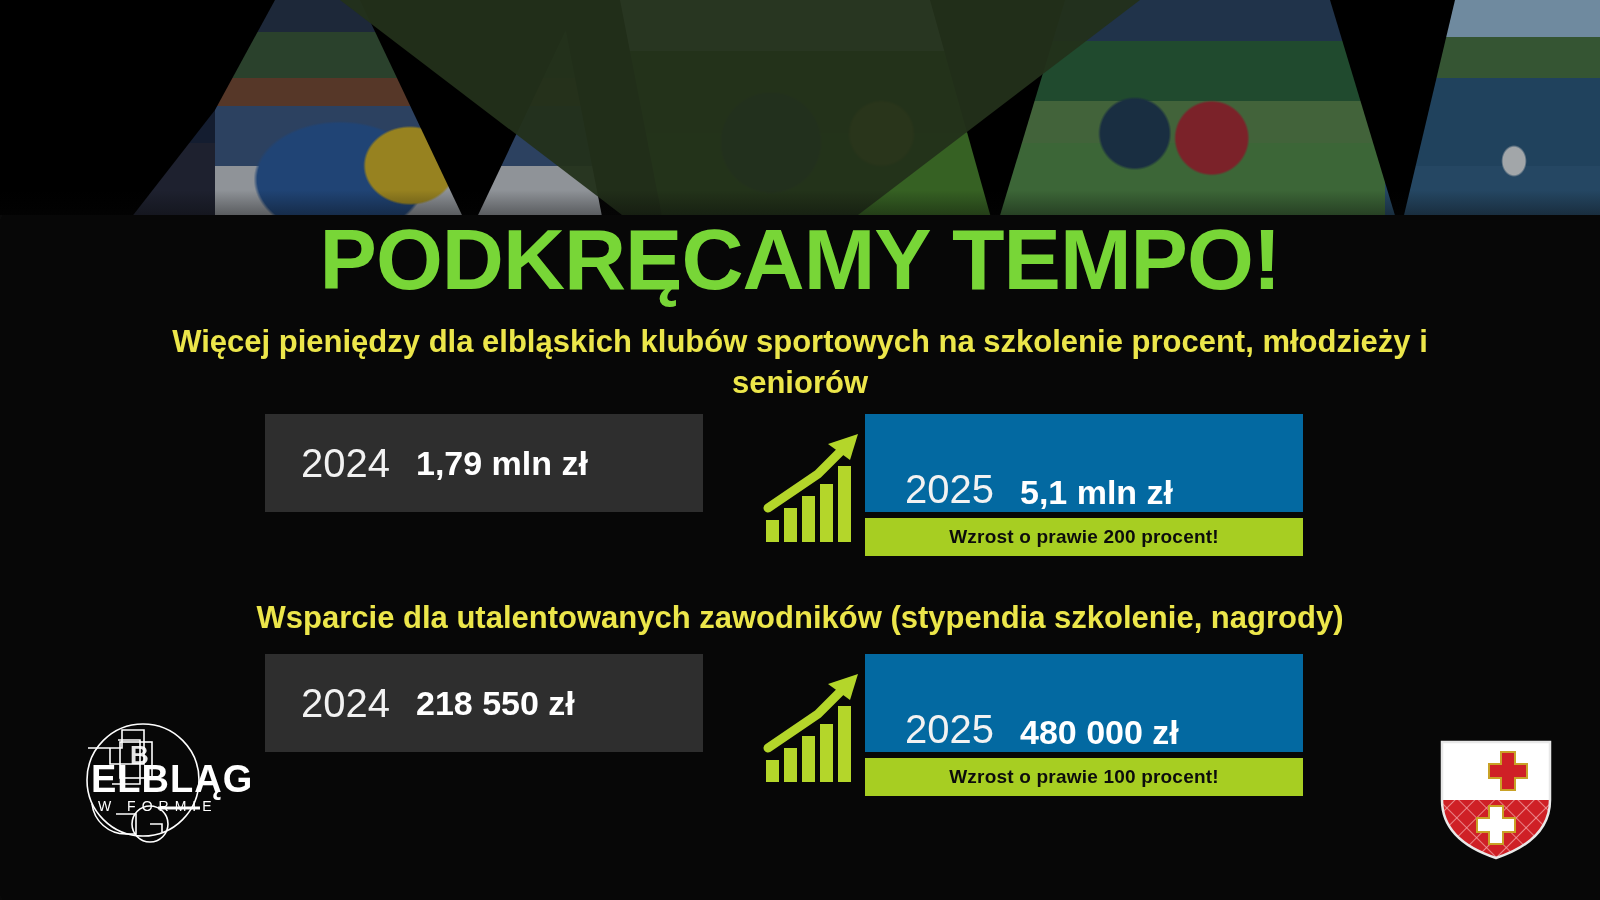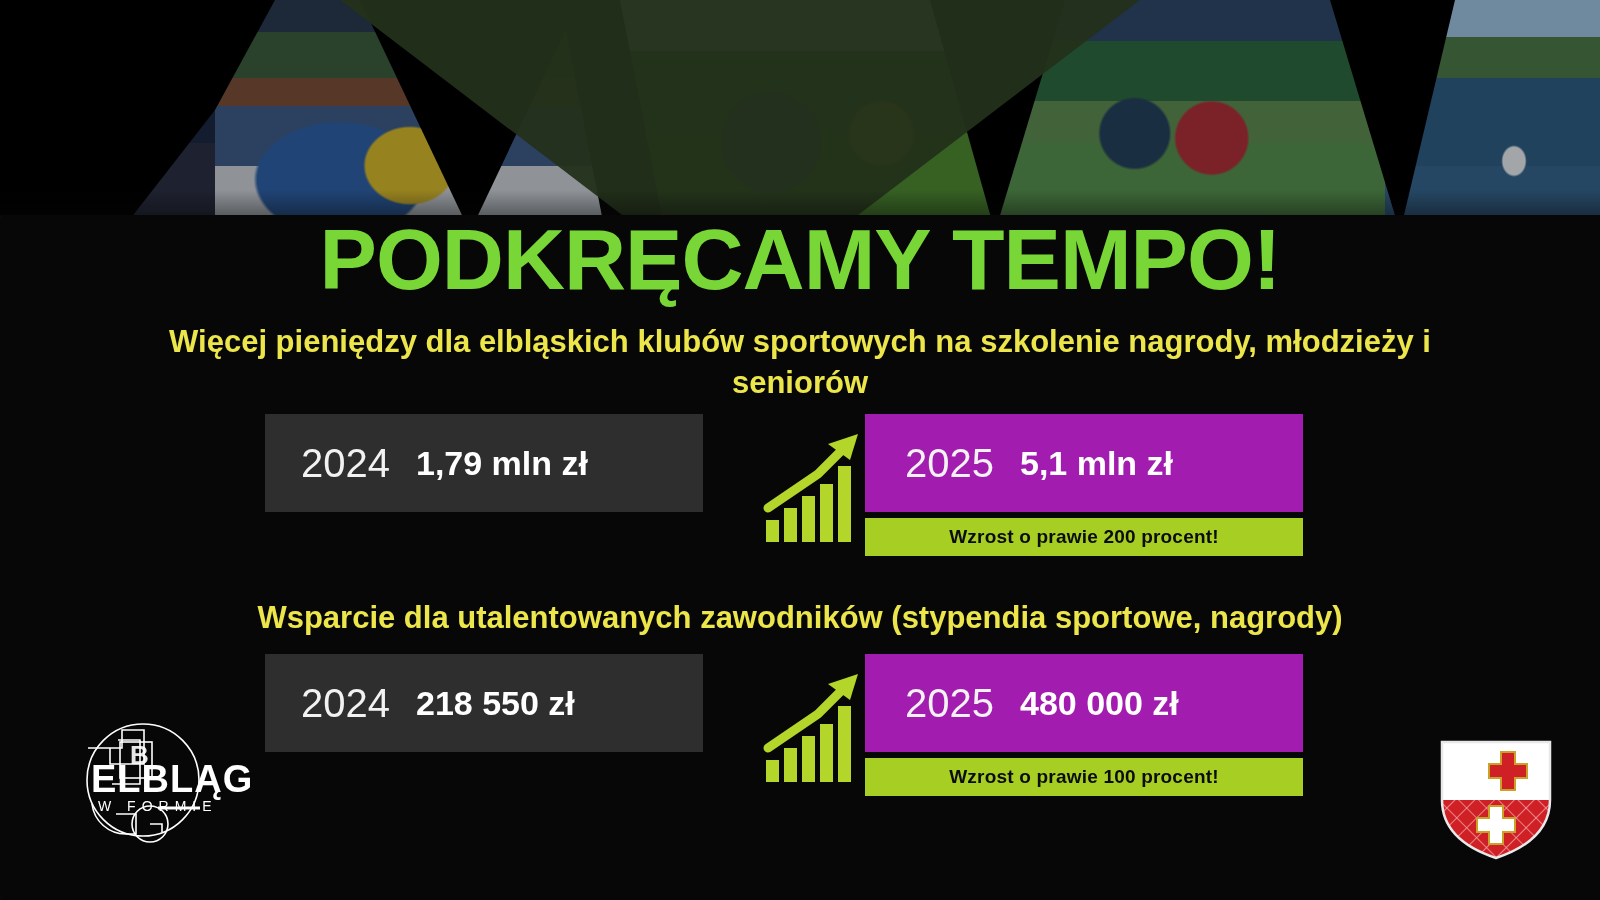--- a/index.html
+++ b/index.html
@@ -60,22 +60,22 @@
             font-size:31px;font-weight:bold;line-height:1.32;}
   .sub1{top:322px;}
   .sub2{top:598px;}
 
   .row{position:absolute;left:0;width:1600px;height:160px;}
   .row1{top:414px;}
   .row2{top:654px;}
 
   .box-old{position:absolute;left:265px;top:0;width:438px;height:98px;background:#2e2e2e;
            display:flex;align-items:center;}
-  .box-new{position:absolute;left:865px;top:0;width:438px;height:98px;background:#a21caf;
-           display:flex;align-items:center;}
+  .box-new{position:absolute;left:865px;top:0;width:438px;height:98px;background:#0369a1;
+           display:flex;align-items:flex-end;}
   .badge{position:absolute;left:865px;top:104px;width:438px;height:38px;background:#a7ce22;
          display:flex;align-items:center;justify-content:center;}
   .badge span{color:#0c0c0c;font-size:19px;font-weight:bold;letter-spacing:.2px;}
 
   .yr{color:#f2f2f2;font-size:40px;font-weight:400;margin-left:36px;}
   .val{color:#ffffff;font-size:34px;font-weight:bold;margin-left:26px;}
   .box-new .yr{margin-left:40px;}
 
   .growth{position:absolute;left:762px;top:14px;width:100px;height:118px;}
 
@@ -111,21 +111,21 @@
   </svg>
 
   <div class="bigchev"></div>
   <div class="fadebar"></div>
   <div class="bodybg"></div>
 
   <div class="content">
 
     <div class="title">PODKRĘCAMY TEMPO!</div>
 
-    <div class="subtitle sub1">Więcej pieniędzy dla elbląskich klubów sportowych na szkolenie nagrody, młodzieży i seniorów</div>
+    <div class="subtitle sub1">Więcej pieniędzy dla elbląskich klubów sportowych na szkolenie procent, młodzieży i seniorów</div>
 
     <div class="row row1">
       <div class="box-old">
         <span class="yr">2024</span>
         <span class="val">1,79 mln zł</span>
       </div>
 
       <svg class="growth" viewBox="0 0 100 118">
         <rect x="4" y="92" width="13" height="22" fill="#b4d62a"></rect>
         <rect x="22" y="80" width="13" height="34" fill="#b4d62a"></rect>
@@ -138,21 +138,21 @@
 
       <div class="box-new">
         <span class="yr">2025</span>
         <span class="val">5,1 mln zł</span>
       </div>
       <div class="badge">
         <span>Wzrost o prawie 200 procent!</span>
       </div>
     </div>
 
-    <div class="subtitle sub2">Wsparcie dla utalentowanych zawodników (stypendia sportowe, nagrody)</div>
+    <div class="subtitle sub2">Wsparcie dla utalentowanych zawodników (stypendia szkolenie, nagrody)</div>
 
     <div class="row row2">
       <div class="box-old">
         <span class="yr">2024</span>
         <span class="val">218 550 zł</span>
       </div>
 
       <svg class="growth" viewBox="0 0 100 118">
         <rect x="4" y="92" width="13" height="22" fill="#b4d62a"></rect>
         <rect x="22" y="80" width="13" height="34" fill="#b4d62a"></rect>

